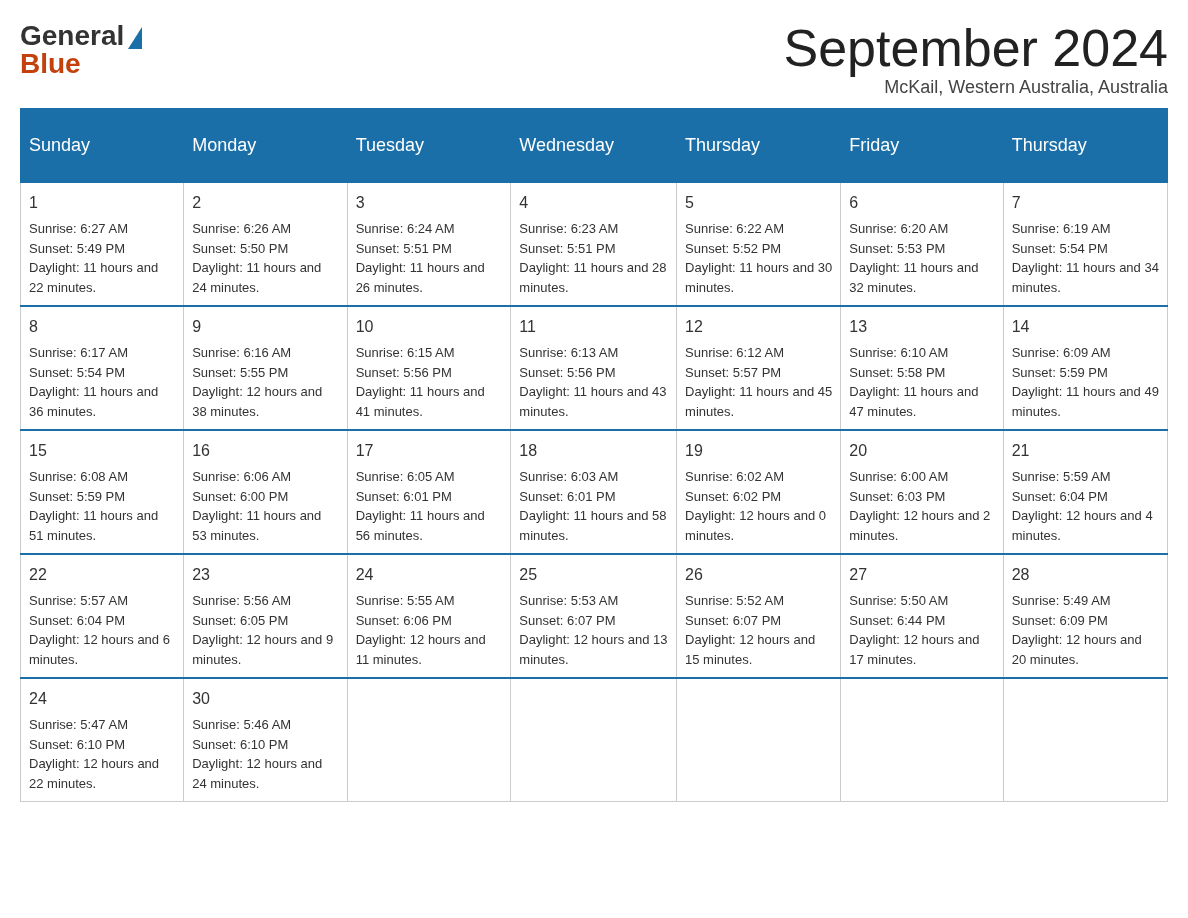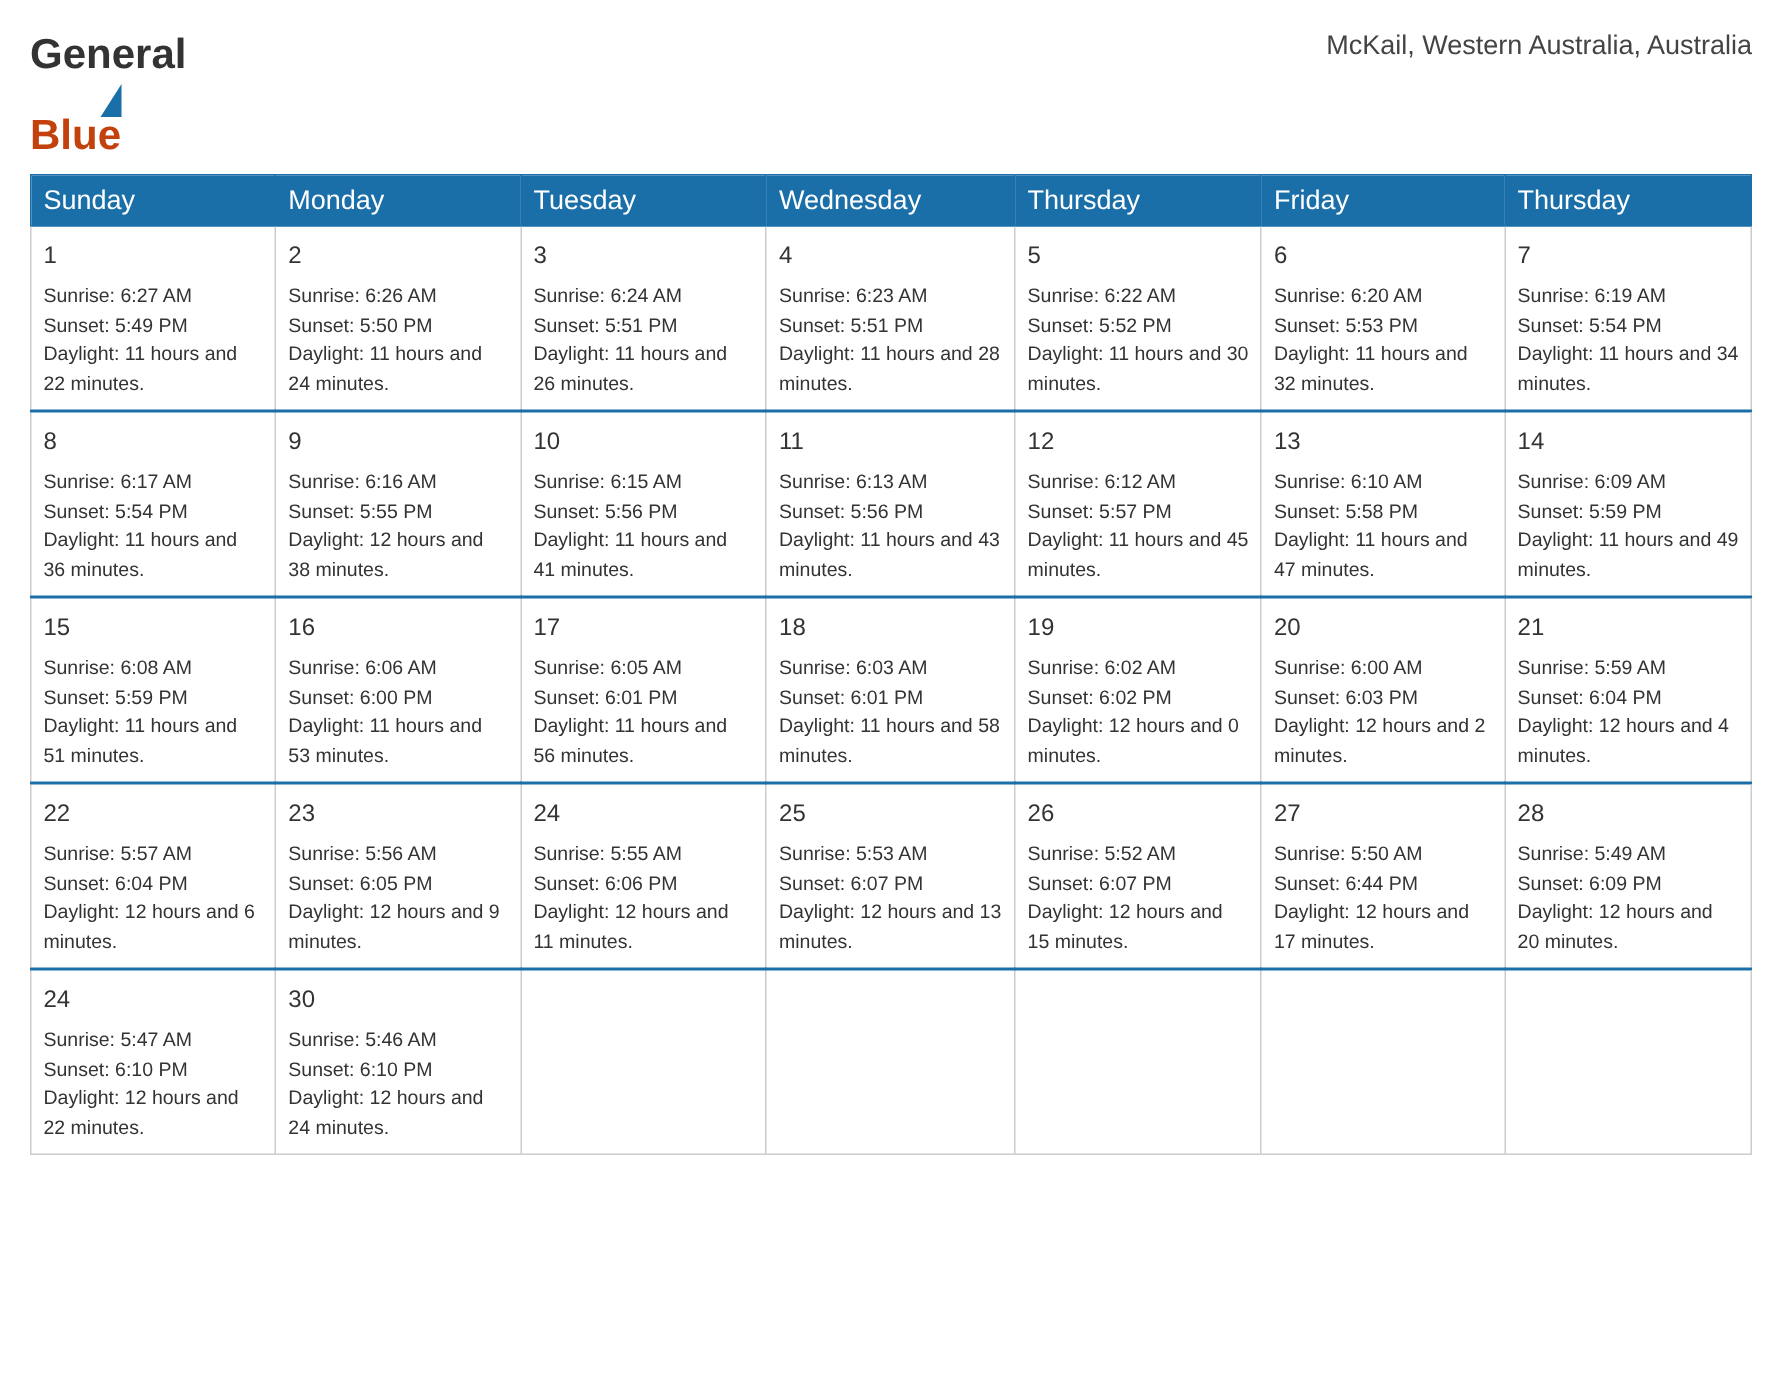--- a/index.html
+++ b/index.html
@@ -17,21 +17,20 @@
       margin-bottom: 10px;
     }
     .logo {
       display: flex;
       flex-direction: column;
       align-items: flex-start;
     }
     .logo-top {
       display: flex;
       align-items: center;
-      flex-direction: column;
     }
     .logo-general {
       font-size: 28px;
       font-weight: bold;
       color: #333;
     }
     .logo-triangle {
       width: 0;
       height: 0;
       border-left: 14px solid transparent;
@@ -62,21 +61,21 @@
     .calendar {
       width: 100%;
       border-collapse: collapse;
       border: 1px solid #ccc;
     }
     .calendar thead th {
       background-color: #1a6fa8;
       color: #fff;
       font-size: 18px;
       font-weight: normal;
-      padding: 6px 8px;
+      padding: 26px 8px;
       text-align: left;
       border: 1px solid #1a6fa8;
     }
     .calendar tbody td {
       vertical-align: top;
       padding: 8px;
       border: 1px solid #ccc;
       width: 170px;
       min-height: 100px;
       font-size: 13px;
@@ -101,20 +100,21 @@
 
 <div class="header">
   <div class="logo">
     <div class="logo-top">
       <span class="logo-general">General</span>
       <div class="logo-triangle"></div>
     </div>
     <span class="logo-blue">Blue</span>
   </div>
   <div class="title-section">
+    <div class="month-title">September 2024</div>
     <div class="location">McKail, Western Australia, Australia</div>
   </div>
 </div>
 
 <table class="calendar">
   <thead>
     <tr>
       <th>Sunday</th>
       <th>Monday</th>
       <th>Tuesday</th>

